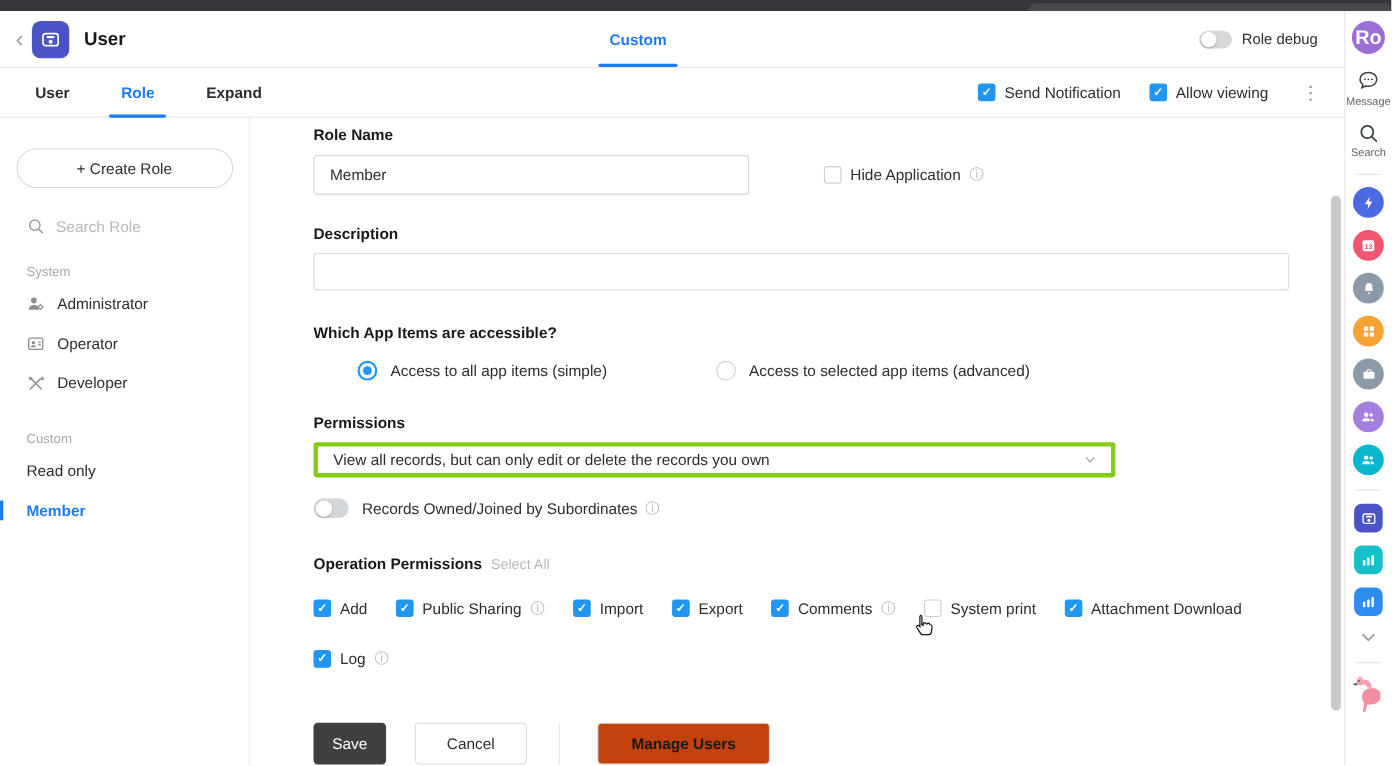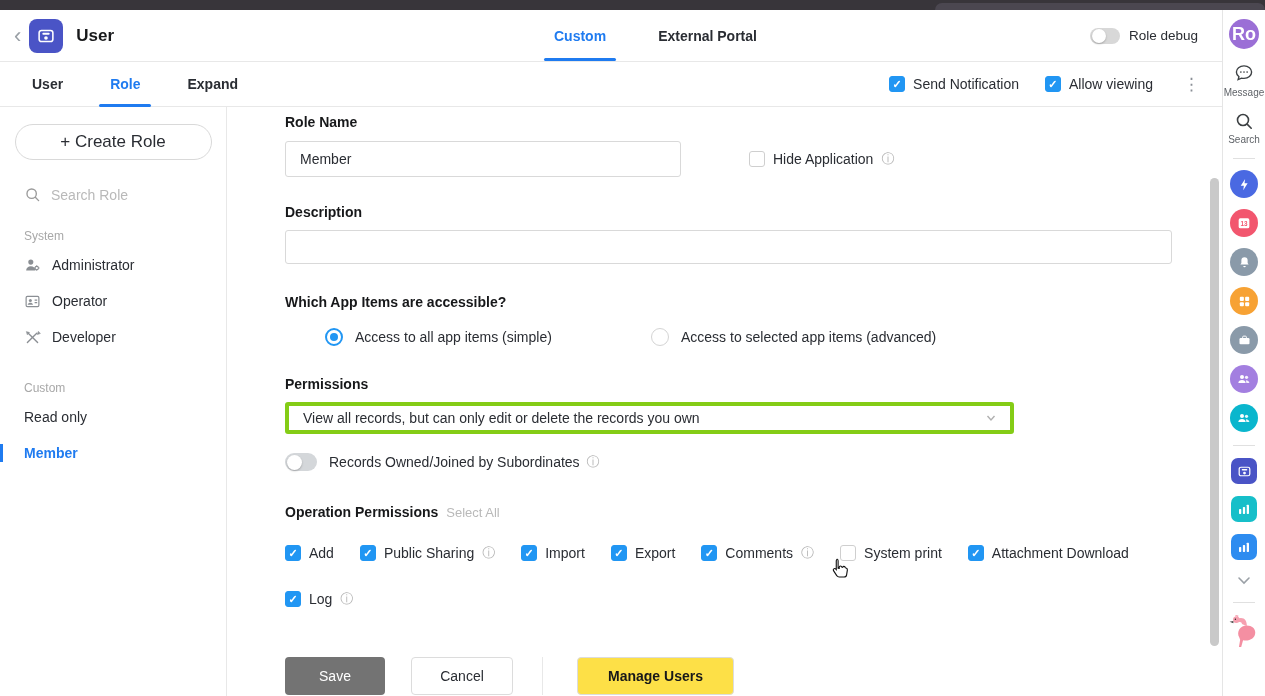--- a/index.html
+++ b/index.html
@@ -41,21 +41,21 @@
   .box { width:16px; height:16px; border-radius:3px; border:1px solid #cfcfcf; background:#fff; display:flex; align-items:center; justify-content:center; flex:none; }
   .box.checked { background:#2196f3; border-color:#2196f3; }
   .tick { color:#fff; font-size:11px; font-weight:bold; line-height:1; }
   .cb-label { font-size:14px; }
   .info { color:#b5b5b5; font-size:13px; cursor:pointer; }
 
   
   .body-row { flex:1; min-height:0; display:flex; }
 
   .role-sidebar { width:227px; flex:none; border-right:1px solid #e8e8e8; padding-top:17px; }
-  .create-btn { width:197px; height:36px; margin:0 auto; border:1px solid #d9d9d9; border-radius:18px; background:#fff; display:flex; align-items:center; justify-content:center; font-size:17px; color:#2a2d33; cursor:pointer; }
+  .create-btn { width:197px; height:36px; margin:11px auto; border:1px solid #d9d9d9; border-radius:18px; background:#fff; display:flex; align-items:center; justify-content:center; font-size:14px; color:#2a2d33; cursor:pointer; }
   .search-row { display:flex; align-items:center; gap:10px; margin:26px 24px 0 24px; }
   .search-row svg { color:#9a9a9a; flex:none; }
   .search-input { border:none; outline:none; font-size:14px; width:130px; color:#2a2d33; font-family:inherit; }
   .search-input::placeholder { color:#b9b9b9; }
   .section-label { font-size:12px; color:#a8a8a8; margin:26px 0 4px 24px; }
   .role-item { height:36px; display:flex; align-items:center; gap:11px; margin-left:24px; font-size:14px; color:#2a2d33; position:relative; cursor:pointer; }
   .role-item svg { color:#8b8f94; flex:none; }
   .role-item.active { color:#1f7bf0; font-weight:bold; }
   .role-item.active::before { content:""; position:absolute; left:-24px; top:9px; bottom:9px; width:3px; background:#1f7bf0; }
 
@@ -83,24 +83,24 @@
   .big-toggle { width:32px; height:18px; border-radius:9px; background:#d4d7da; position:relative; cursor:pointer; flex:none; }
   .big-toggle .knob { position:absolute; top:1.5px; left:2px; width:15px; height:15px; border-radius:50%; background:#fff; box-shadow:0 1px 2px rgba(0,0,0,.25); }
   .toggle-label { font-size:14px; margin-left:12px; margin-right:7px; }
 
   .select-all { font-size:13px; color:#b9b9b9; margin-left:8px; cursor:pointer; }
   .ops-row { display:flex; align-items:center; gap:26px; }
   .op { display:flex; align-items:center; gap:8px; cursor:pointer; }
 
   .btns { display:flex; align-items:center; margin-top:49px; }
   .btn { height:38px; border-radius:4px; display:flex; align-items:center; justify-content:center; font-size:14px; cursor:pointer; }
-  .btn-save { width:100px; background:#737373; color:#fff; }
+  .btn-save { width:66px; background:#404040; color:#fff; }
   .btn-cancel { width:102px; margin-left:26px; border:1px solid #dcdcdc; background:#fff; color:#2a2d33; }
   .btn-divider { width:1px; height:38px; background:#e8e8e8; margin-left:29px; }
-  .btn-manage { width:157px; margin-left:34px; border:1px solid #dcdcdc; background:#fde047; font-weight:bold; color:#17181a; }
+  .btn-manage { width:157px; margin-left:34px; border:1px solid #dcdcdc; background:#c2410c; font-weight:bold; color:#17181a; }
 
   .scroll-thumb { position:absolute; left:1210px; top:178px; width:9px; height:468px; border-radius:5px; background:#c9c9c9; z-index:6; cursor:pointer; }
 
   
   .right-rail { width:43px; flex:none; border-left:1px solid #e5e5e5; background:#fff; display:flex; flex-direction:column; align-items:center; padding-top:9px; }
   .avatar { width:30px; height:30px; border-radius:50%; background:#9b6fd6; color:#fff; font-size:18px; font-weight:bold; display:flex; align-items:center; justify-content:center; cursor:pointer; flex:none; }
   .rail-item { display:flex; flex-direction:column; align-items:center; margin-top:13px; color:#3c4043; cursor:pointer; }
   .rail-label { font-size:10px; color:#5f6368; margin-top:3px; max-width:41px; overflow:hidden; white-space:nowrap; }
   .rail-divider { width:22px; height:1px; background:#e0e0e0; margin-top:13px; flex:none; }
   .badge-circle { width:28px; height:28px; border-radius:50%; margin-top:11px; display:flex; align-items:center; justify-content:center; cursor:pointer; flex:none; }
@@ -128,21 +128,20 @@
       <span class="app-icon">
         <svg width="22" height="22" viewBox="0 0 24 24">
             <rect x="4.5" y="6" width="15" height="12" rx="2.5" fill="none" stroke="#fff" stroke-width="1.7"></rect>
             <rect x="8" y="8.4" width="8" height="2.2" rx="1.1" fill="#fff"></rect>
             <circle cx="12" cy="14.2" r="2" fill="#fff"></circle>
           </svg>
       </span>
       <span class="page-title">User</span>
       <div class="header-tabs">
         <div class="htab active">Custom</div>
-        <div class="htab">External Portal</div>
       </div>
       <div class="header-right">
         <span class="toggle">
             <span class="knob"></span>
           </span>
         <span class="role-debug-label">Role debug</span>
       </div>
     </div>
 
     <div class="subheader">

